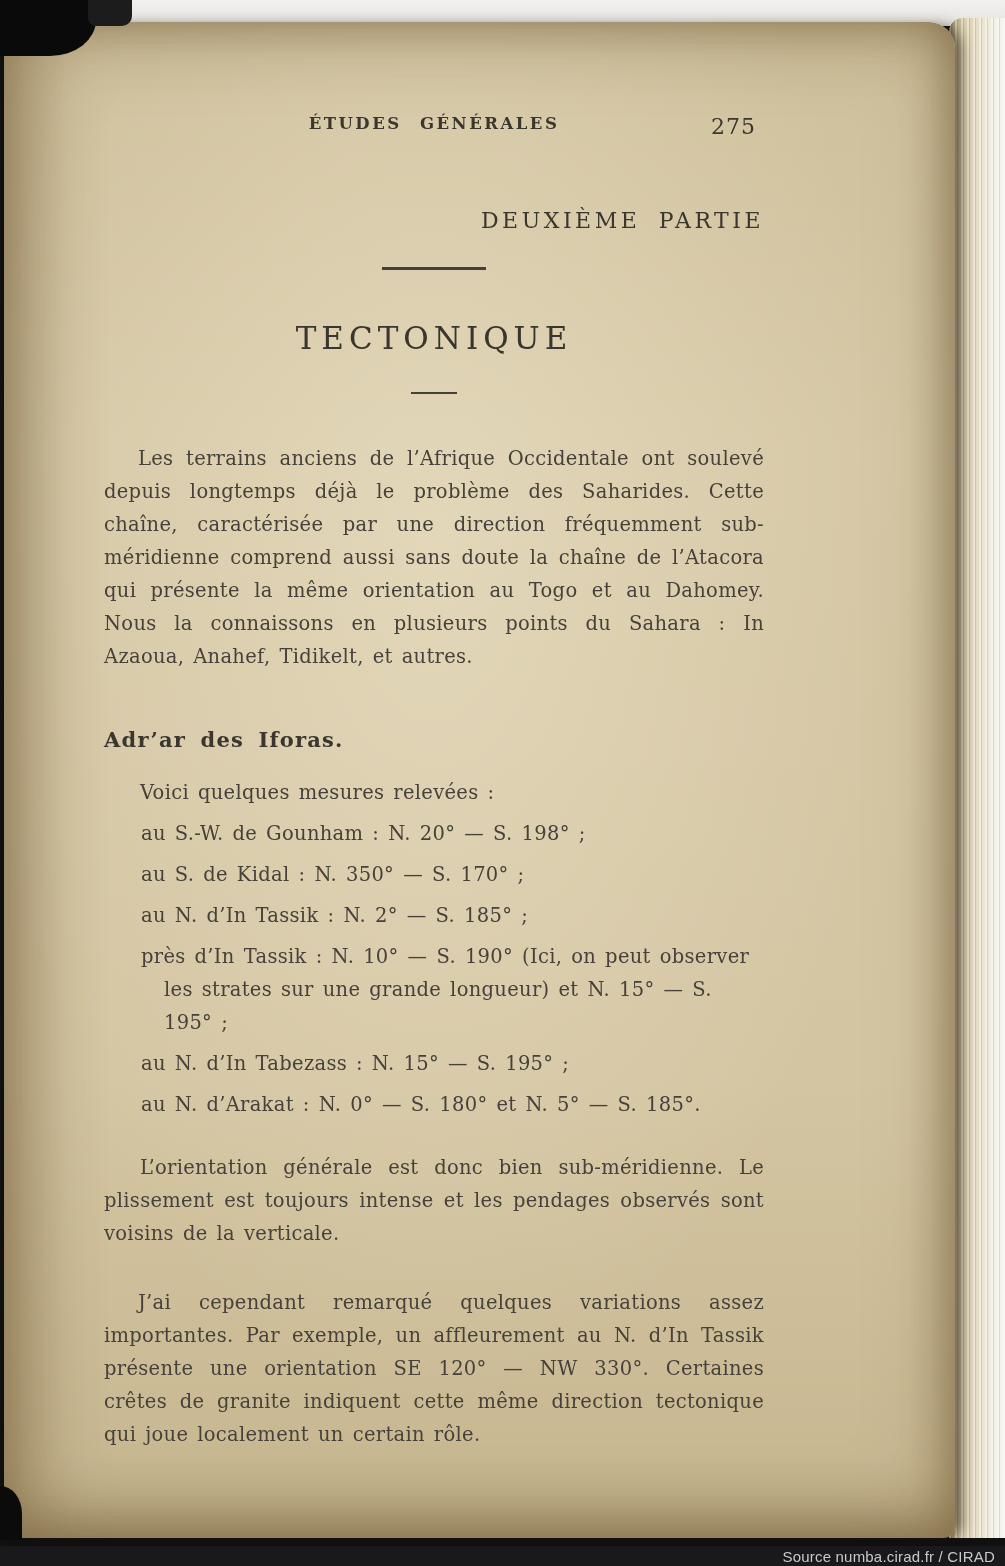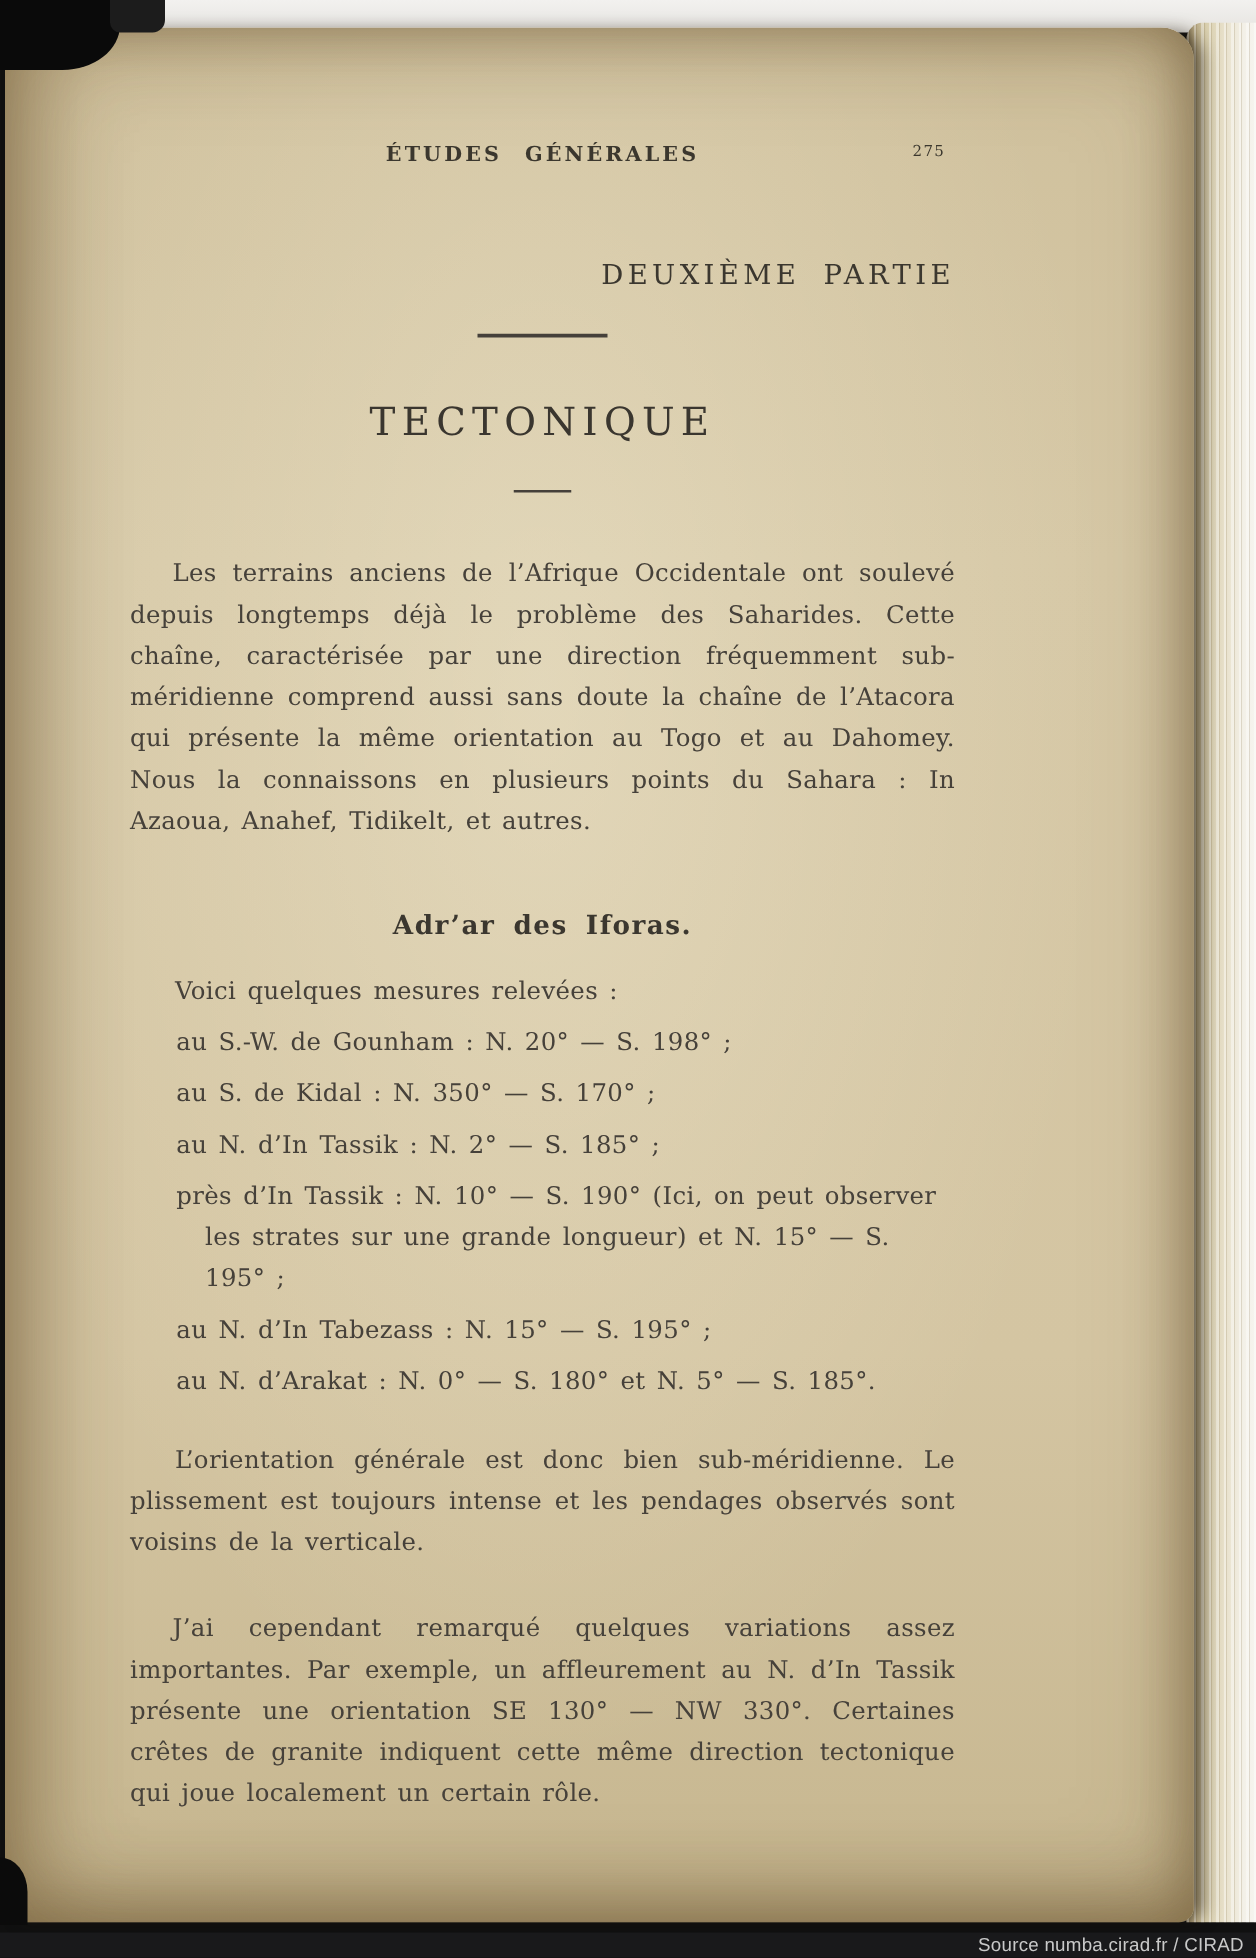--- a/index.html
+++ b/index.html
@@ -67,40 +67,40 @@
   
   .content{
     position:absolute;left:100px;top:0;width:660px;padding-top:92px;
     color:#46413a;
   }
   .header-row{position:relative;height:24px;text-align:center;}
   .running-title{
     font-size:16.5px;font-weight:bold;letter-spacing:2.5px;word-spacing:10px;color:#3b372e;
   }
   .page-number{
-    position:absolute;right:8px;top:0;font-size:12px;letter-spacing:1px;color:#3b372e;margin-left:20px;
+    position:absolute;right:8px;top:0;font-size:22px;letter-spacing:1px;color:#3b372e;margin-left:20px;
   }
   .part-heading{
     margin-top:70px;text-align:right;font-size:22px;letter-spacing:3.5px;word-spacing:8px;color:#3b372f;
   }
   .rule{background:#45403a;height:2.5px;margin-left:auto;margin-right:auto;}
   .rule-wide{width:104px;margin-top:34px;}
   .rule-narrow{width:46px;margin-top:36px;}
   .chapter-title{
     margin-top:50px;text-align:center;font-size:31px;font-weight:normal;
     letter-spacing:5px;color:#3a362f;
   }
   .body-par{
     margin:0;font-size:19.5px;line-height:33px;text-align:justify;
     letter-spacing:.3px;word-spacing:2.5px;
   }
   .indent{text-indent:34px;}
   .intro-par{margin-top:48px;}
   .section-heading{
-    margin-top:54px;text-align:center;font-size:21px;font-weight:bold;
+    margin-top:54px;text-align:left;font-size:21px;font-weight:bold;
     letter-spacing:1.2px;word-spacing:6px;color:#3b372f;
   }
   .measures-intro{margin-top:24px;text-indent:36px;}
   .measures{margin-top:6px;}
   .measure{
     font-size:19.5px;line-height:33px;letter-spacing:.3px;word-spacing:2.5px;
     padding-left:60px;text-indent:-23px;margin-top:8px;text-align:left;
   }
   .orientation-par{margin-top:30px;text-indent:36px;}
   .variations-par{margin-top:36px;text-indent:34px;}
@@ -140,21 +140,21 @@
         <div class="measure">au S.-W. de Gounham : N. 20° — S. 198° ;</div>
         <div class="measure">au S. de Kidal : N. 350° — S. 170° ;</div>
         <div class="measure">au N. d’In Tassik : N. 2° — S. 185° ;</div>
         <div class="measure">près d’In Tassik : N. 10° — S. 190° (Ici, on peut observer les strates sur une grande longueur) et N. 15° — S. 195° ;</div>
         <div class="measure">au N. d’In Tabezass : N. 15° — S. 195° ;</div>
         <div class="measure">au N. d’Arakat : N. 0° — S. 180° et N. 5° — S. 185°.</div>
       </div>
 
       <p class="body-par orientation-par">L’orientation générale est donc bien sub-méridienne. Le plissement est toujours intense et les pendages observés sont voisins de la verticale.</p>
 
-      <p class="body-par variations-par">J’ai cependant remarqué quelques variations assez importantes. Par exemple, un affleurement au N. d’In Tassik présente une orientation SE 130° — NW 330°. Certaines crêtes de granite indiquent cette même direction tectonique qui joue localement un certain rôle.</p>
+      <p class="body-par variations-par">J’ai cependant remarqué quelques variations assez importantes. Par exemple, un affleurement au N. d’In Tassik présente une orientation SE 120° — NW 330°. Certaines crêtes de granite indiquent cette même direction tectonique qui joue localement un certain rôle.</p>
 
     </div>
   </div>
 
   <div class="corner-tl"></div>
   <div class="notch-top"></div>
   <div class="corner-bl"></div>
 
   <div class="footer-bar">
     <span class="source-text">Source numba.cirad.fr / CIRAD</span>

